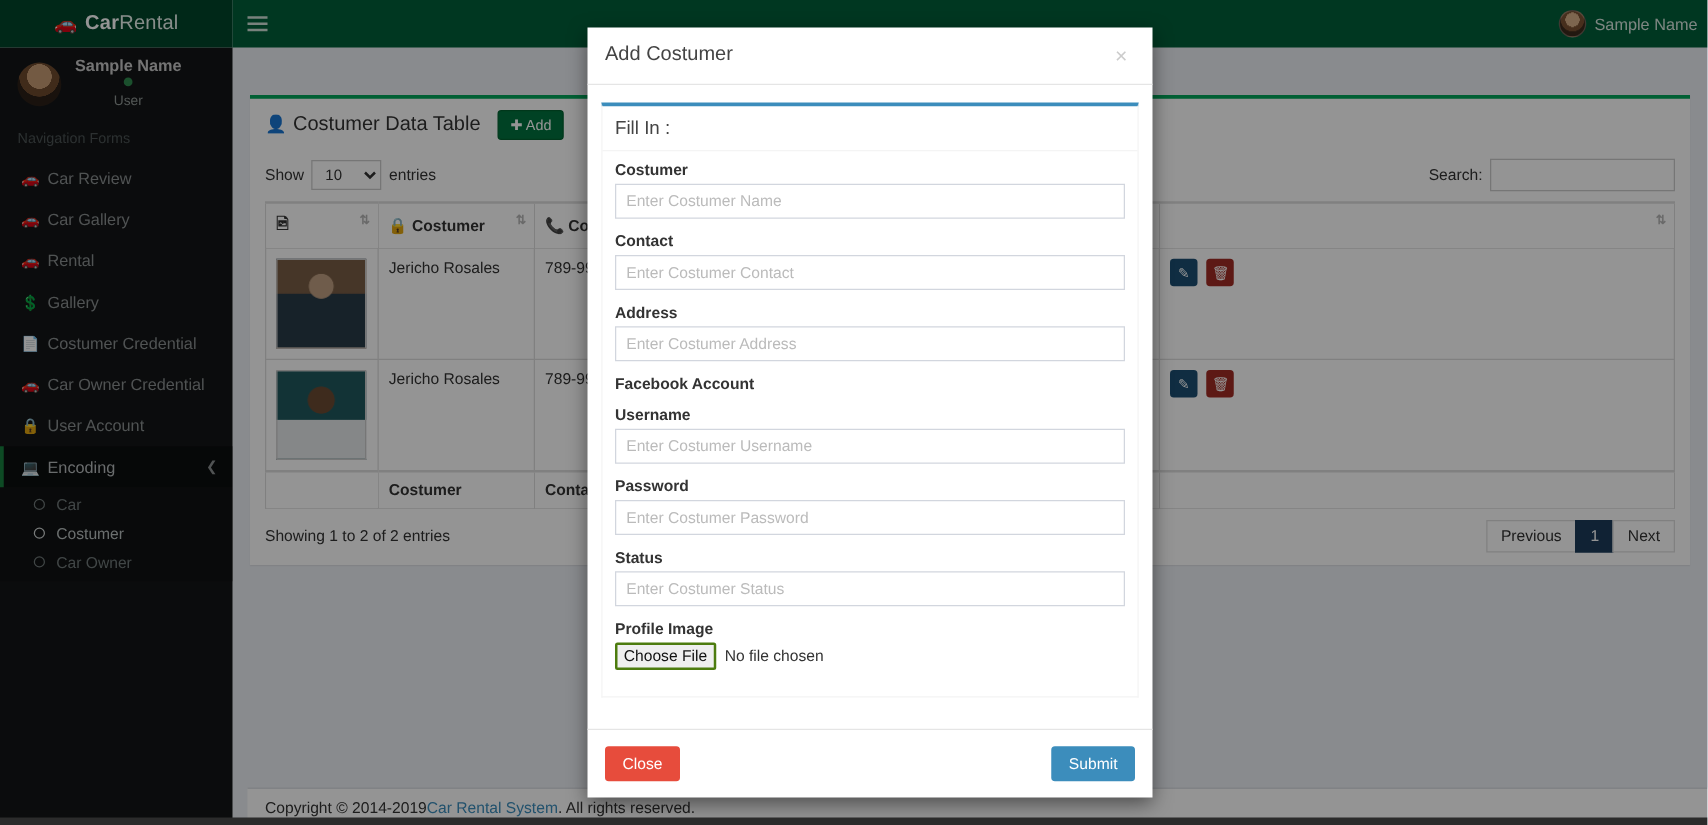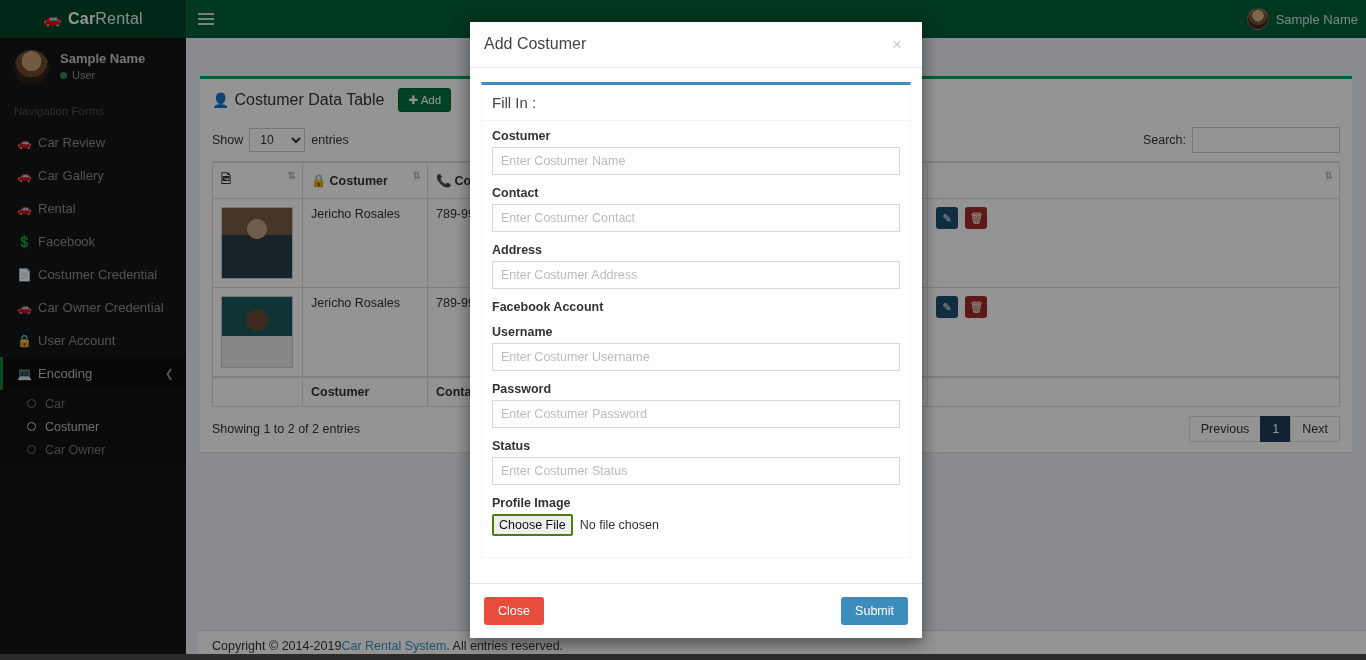--- a/index.html
+++ b/index.html
@@ -60,21 +60,21 @@
     display: flex; align-items: center; gap: 11px;
     padding: 12px 10px 12px 14px; height: 58px;
   }
   .side-user .av {
     width: 35px; height: 35px; border-radius: 50%;
     background: radial-gradient(circle at 50% 32%, #c79b74 0 33%, #6e4a2e 34% 54%, #2c2018 55% 100%);
     flex: none;
   }
   .side-user .meta { line-height: 1.3; }
   .side-user .nm { color: #c8c8c8; font-size: 13px; font-weight: bold; }
-  .side-user .st { color: #8f9694; font-size: 11px; display: flex; align-items: center; gap: 5px; margin-top: 0;}
+  .side-user .st { color: #8f9694; font-size: 11px; display: flex; align-items: center; gap: 5px; margin-top: 0; flex-direction: column;}
   .side-user .dot { width: 7px; height: 7px; border-radius: 50%; background: #2f8a4e; display:inline-block;}
 
   .side-head {
     color: #4c5455; font-size: 11.5px;
     padding: 9px 14px 9px 14px;
   }
   .side-item {
     display: flex; align-items: center;
     height: 33px; padding: 0 12px 0 14px;
     color: #8a8f90; font-size: 13px;
@@ -278,21 +278,21 @@
     <div class="side-item">
       <span class="ico">🚗</span>
       <span>Car Gallery</span>
     </div>
     <div class="side-item">
       <span class="ico">🚗</span>
       <span>Rental</span>
     </div>
     <div class="side-item">
       <span class="ico">💲</span>
-      <span>Facebook</span>
+      <span>Gallery</span>
     </div>
     <div class="side-item">
       <span class="ico">📄</span>
       <span>Costumer Credential</span>
     </div>
     <div class="side-item">
       <span class="ico">🚗</span>
       <span>Car Owner Credential</span>
     </div>
     <div class="side-item">
@@ -444,21 +444,21 @@
             <a class="on">1</a>
             <a>Next</a>
           </div>
         </div>
       </div>
     </div>
 
     <div class="footer">
       <span>Copyright © 2014-2019 </span>
         <a>Car Rental System</a>
-        <span>. All entries reserved.</span>
+        <span>. All rights reserved.</span>
     </div>
   </div>
 
   <div class="backdrop"></div>
 
   <div class="modal">
     <div class="modal-head">
       <div class="modal-title">Add Costumer</div>
       <button class="modal-x">×</button>
     </div>

